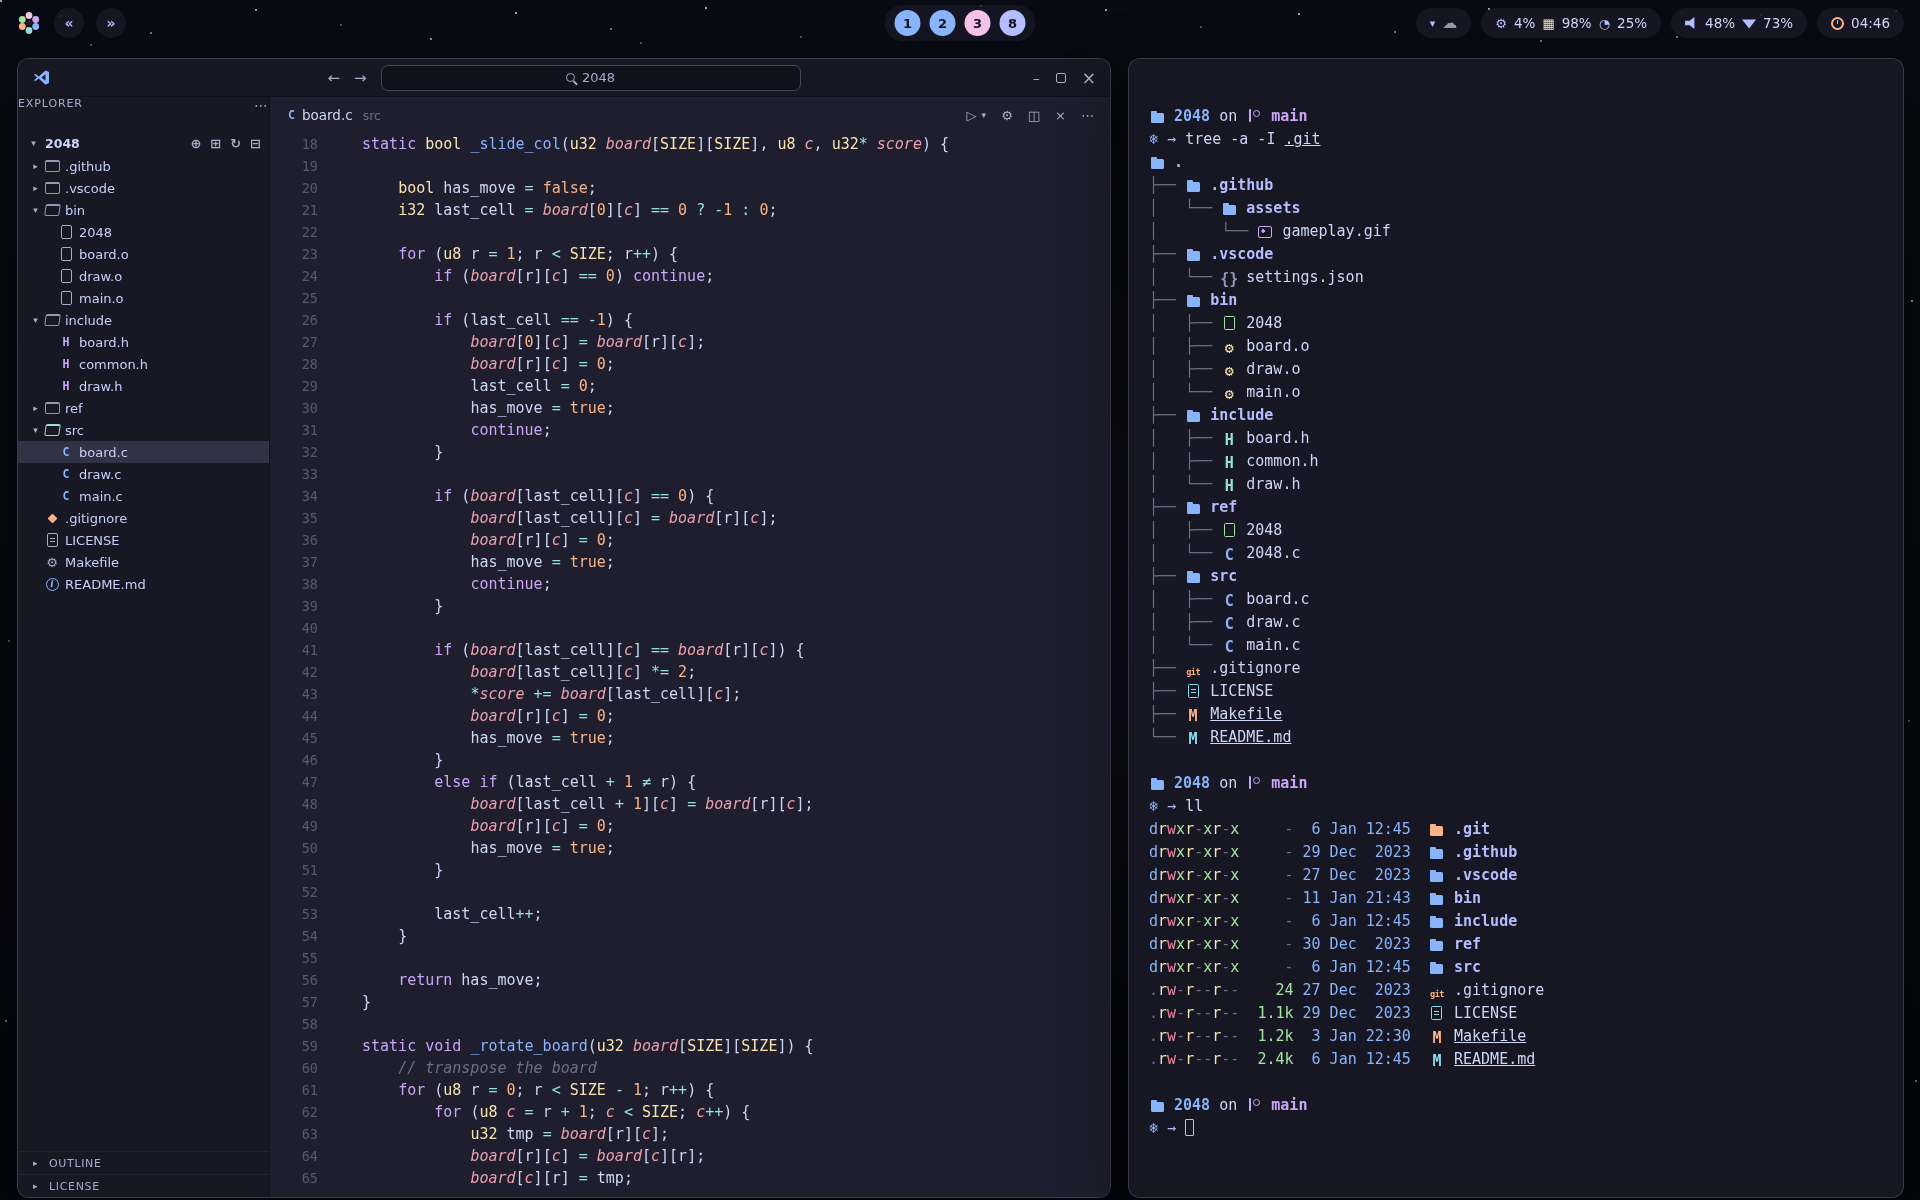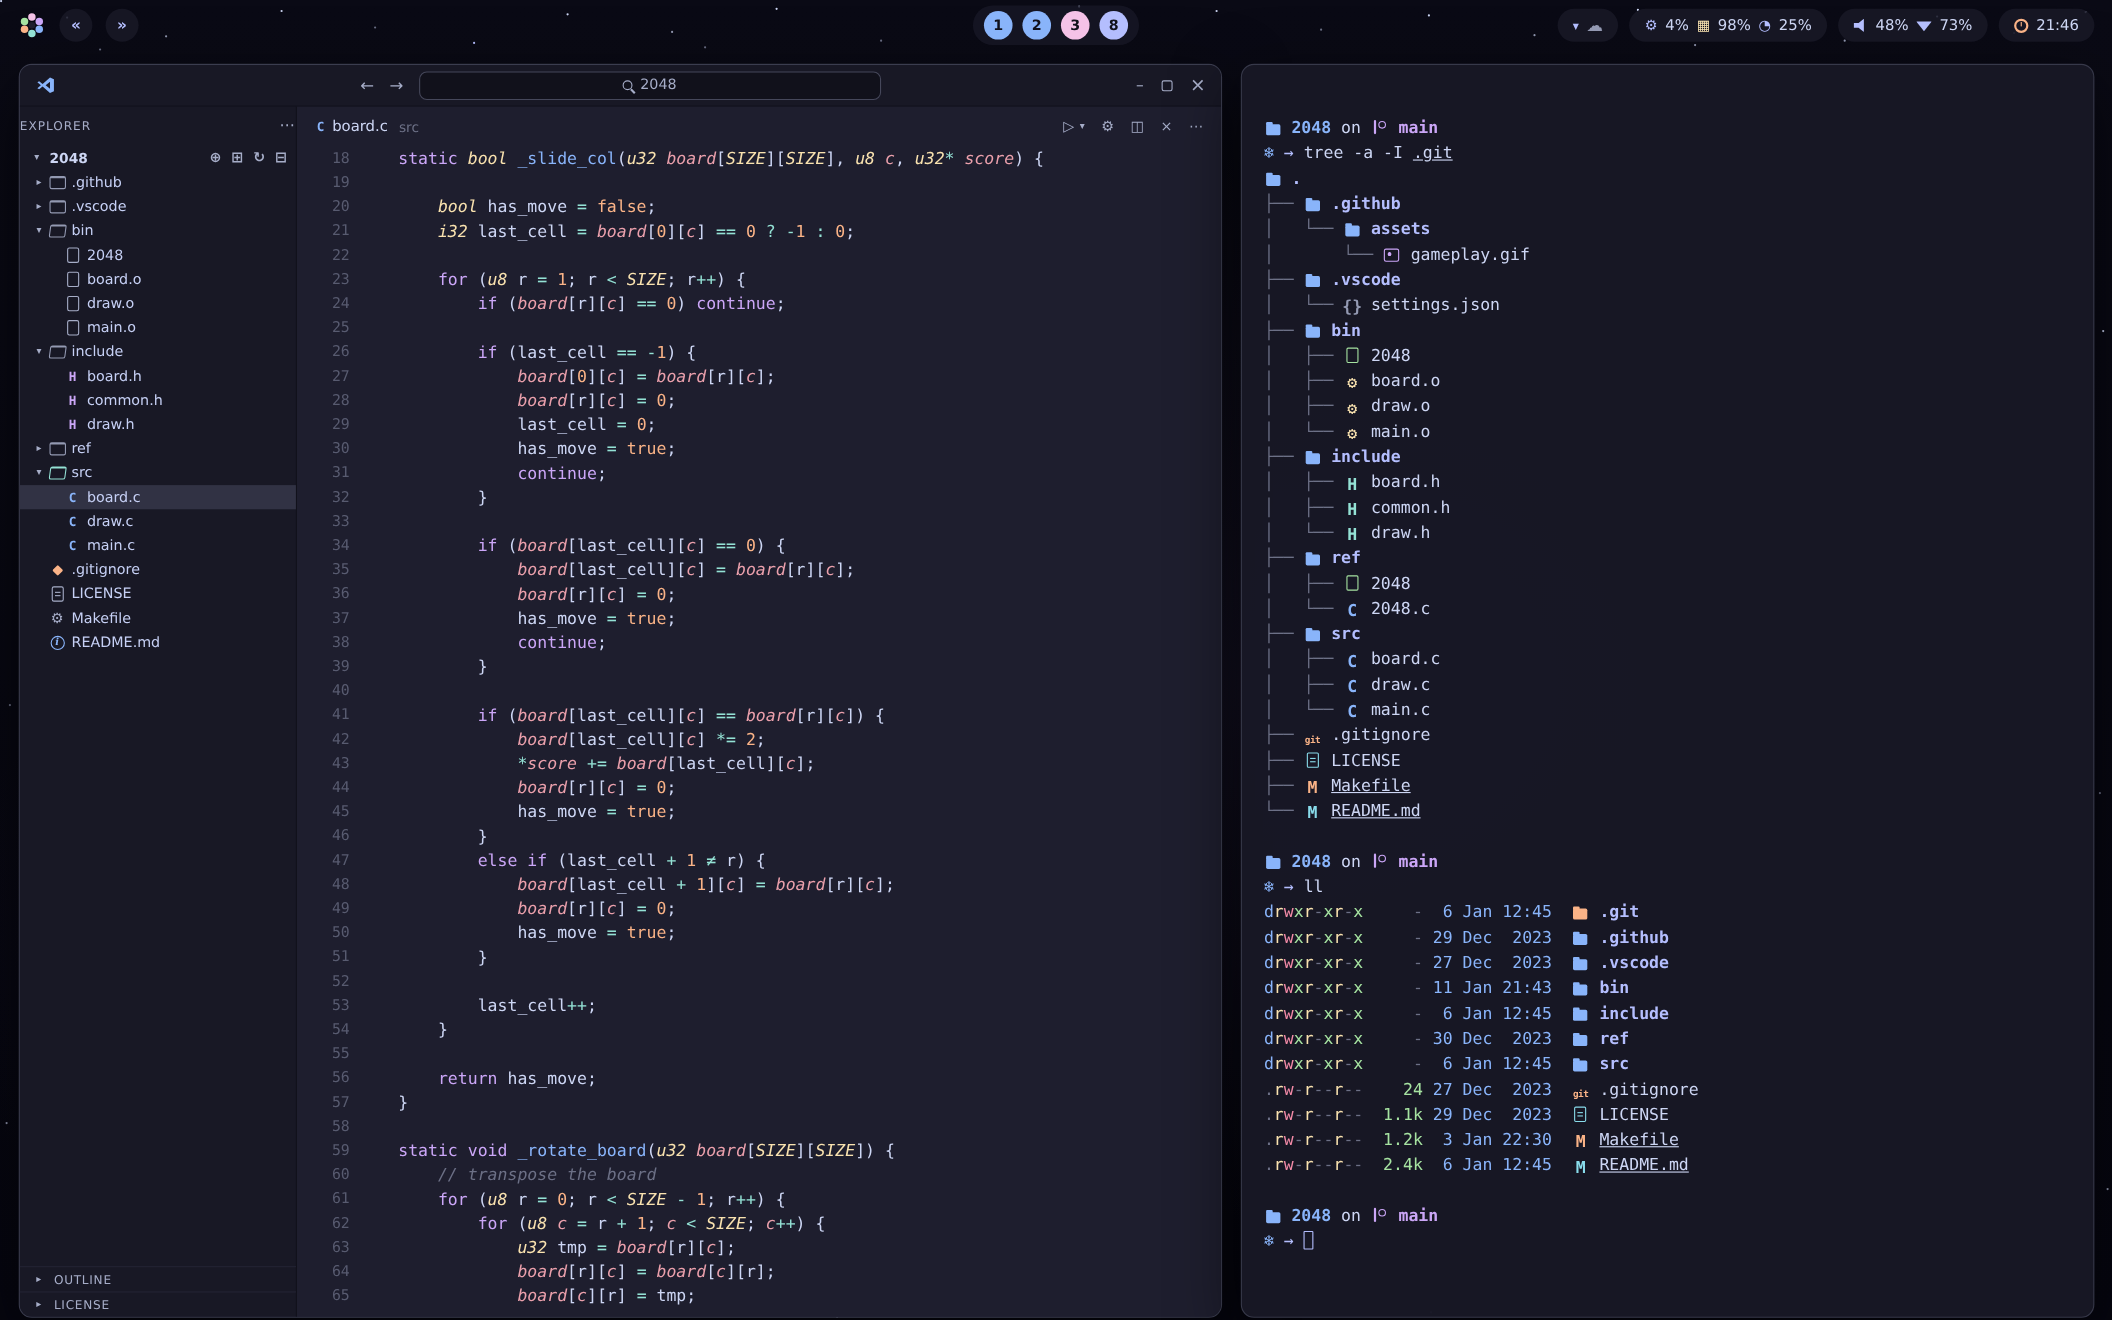--- a/index.html
+++ b/index.html
@@ -59,21 +59,21 @@
   .mag{width:9px;height:9px;border:1.5px solid var(--subtext,#a6adc8);border-radius:50%;position:relative;display:inline-block}
   .mag::after{content:"";position:absolute;width:5px;height:1.5px;background:var(--subtext,#a6adc8);
     transform:rotate(45deg);right:-4px;bottom:-2px}
   .win-controls{flex:1;display:flex;justify-content:flex-end;align-items:center;gap:16px;color:var(--subtext,#a6adc8)}
   .wc-min{font-size:14px;cursor:pointer}
   .wc-max{width:10px;height:10px;border:1.3px solid currentColor;border-radius:2px;cursor:pointer}
   .wc-close{font-size:17px;cursor:pointer}
   
   .ed-body{flex:1;display:flex;min-height:0}
   .sidebar{width:252px;flex:none;background:#181825;border-right:1px solid #11111b;display:flex;flex-direction:column}
-  .expl-header{height:34px;flex:none;display:flex;align-items:center;justify-content:space-between;
+  .expl-header{height:34px;flex:none;display:flex;align-items:flex-start;justify-content:space-between;
     padding:0 0;font-size:11px;letter-spacing:.08em;color:var(--subtext,#a6adc8)}
   .more-dots{font-size:14px;cursor:pointer}
   .project-row{height:24px;flex:none;display:flex;align-items:center;gap:4px;padding:0 8px;
     font-weight:700;font-size:12.5px;color:var(--text,#cdd6f4);cursor:pointer}
   .proj-actions{margin-left:auto;display:flex;gap:9px;color:var(--subtext,#a6adc8);font-size:13px;font-family:"DejaVu Sans",sans-serif}
   .proj-actions span{cursor:pointer}
   .tree-row{height:22px;display:flex;align-items:center;font-size:13px;color:#c6d0f5;cursor:pointer}
   .tree-row.selected{background:#313244}
   .chev{width:15px;flex:none;color:var(--subtext,#a6adc8);font-size:9px;text-align:center}
   .fico{width:18px;flex:none;display:inline-flex;justify-content:center;align-items:center;margin-right:4px;position:relative}
@@ -99,21 +99,21 @@
   .tab .cicon{font:700 11.5px "DejaVu Sans Mono",monospace;color:var(--blue,#89b4fa)}
   .tab .hint{color:var(--overlay0,#6c7086);font-size:12.5px;margin-left:3px}
   .ed-actions{display:flex;align-items:center;gap:15px;color:var(--subtext,#a6adc8);font-size:13px}
   .ed-actions span{cursor:pointer}
   .run-caret{font-size:9px;margin-left:-10px}
   #code{flex:1;overflow:hidden;font:15px/22px "DejaVu Sans Mono",monospace;white-space:pre;padding-left:14px}
   .code-line{display:flex;height:22px}
   .ln{flex:0 0 34px;text-align:right;color:#585b70;font-size:13.5px}
   .lc{margin-left:44px}
   .tk-kw{color:var(--mauve,#cba6f7)}
-  .tk-ty{color:var(--yellow,#f9e2af);font-style:italic}
+  .tk-ty{color:var(--yellow,#f9e2af);}
   .tk-fn{color:var(--blue,#89b4fa);}
   .tk-prm{color:var(--maroon,#eba0ac);font-style:italic}
   .tk-num,.tk-lit{color:var(--peach,#fab387)}
   .tk-op{color:var(--teal,#94e2d5)}
   .tk-cmt{color:var(--overlay0,#6c7086);font-style:italic}
   
   #term{padding:46px 20px 0;font:15px/23px "DejaVu Sans Mono","DejaVu Sans",monospace;color:var(--text,#cdd6f4);white-space:pre}
   .term-line{height:23px}
   .c-blue{color:var(--blue,#89b4fa)} .c-lav{color:var(--lavender,#b4befe)} .c-mauve{color:var(--mauve,#cba6f7)}
   .c-green{color:var(--green,#a6e3a1)} .c-yellow{color:var(--yellow,#f9e2af)} .c-peach{color:var(--peach,#fab387)}
@@ -182,21 +182,21 @@
       <span>25%</span>
     </div>
     <div class="pill">
       <span class="spk"></span>
       <span>48%</span>
       <span class="wifi"></span>
       <span>73%</span>
     </div>
     <div class="pill">
       <span class="clk"></span>
-      <span>21:46</span>
+      <span>04:46</span>
     </div>
   </div>
 </header>
 
 <section class="win editor-win">
   <div class="titlebar">
     <div class="tb-left">
       <span style="display:flex">
         <svg width="19" height="19" viewBox="0 0 24 24">
           <path fill="#89b4fa" fill-rule="evenodd" d="M17 3 8.5 10.6 4.5 7.5 2.5 8.5 6.5 12 2.5 15.5 4.5 16.5 8.5 13.4 17 21 21.5 18.8 V5.2 Z M17 8 v8 l-5-4 Z"></path>

